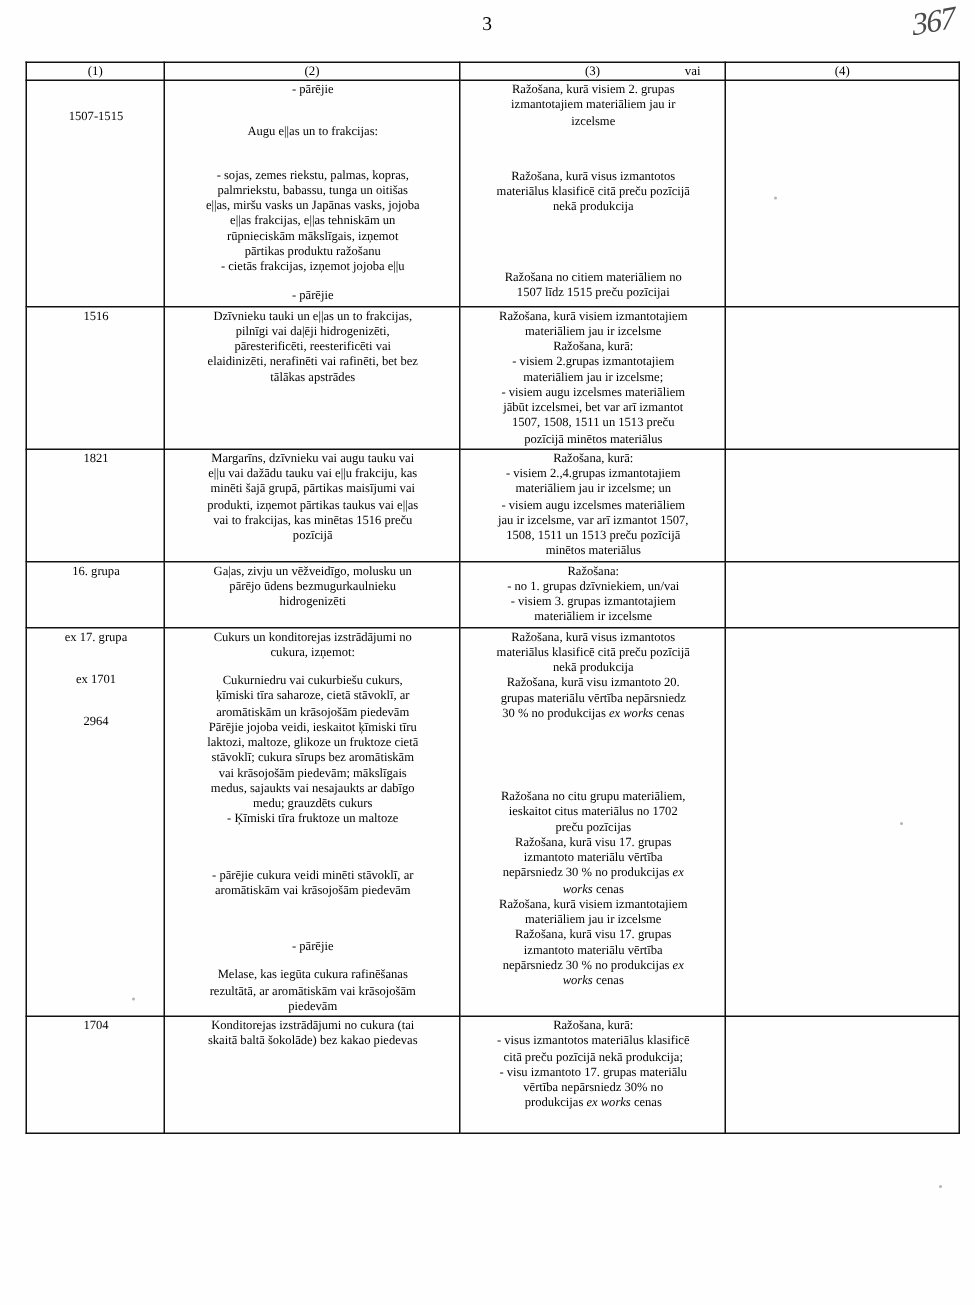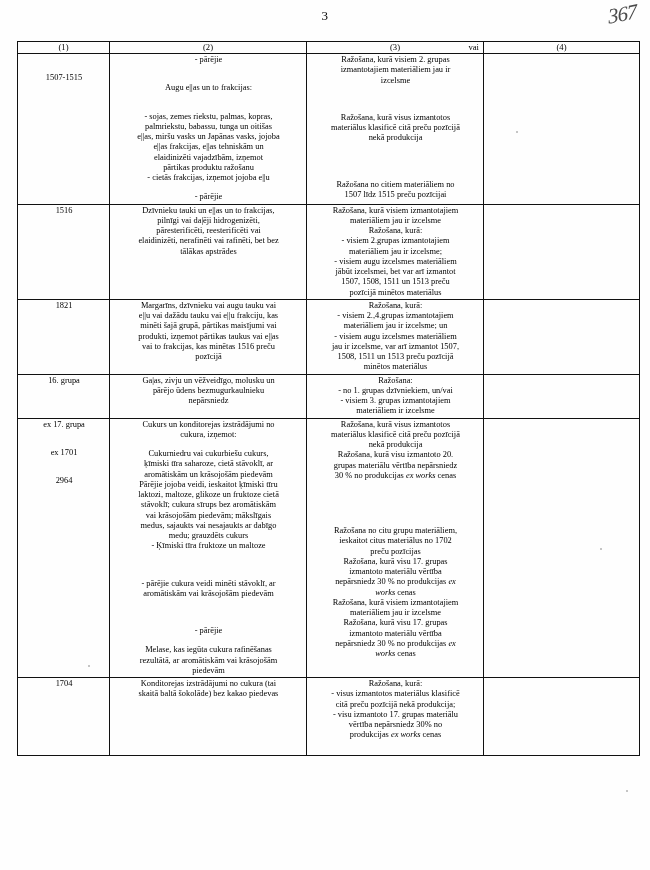--- a/index.html
+++ b/index.html
@@ -85,21 +85,21 @@
   .hdr3 {
     position: relative;
   }
   .hdr3 .lbl3 {
     position: absolute;
     left: 0; right: 0;
     text-align: center;
   }
   .hdr3 .lblvai {
     position: absolute;
-    right: 4px;
+    right: 16px;
   }
   .hdr4 { text-align: left; padding-left: 6px; }
 
   .code {
     padding-left: 5px;
     white-space: nowrap;
   }
 
   p.l {
     margin: 0;
@@ -172,21 +172,21 @@
         </td>
         <td>
           <p class="l">- pārējie</p>
           <p class="gap2"></p>
           <p class="l">Augu e||as un to frakcijas:</p>
           <p class="gap2"></p>
           <p class="l">- sojas, zemes riekstu, palmas, kopras,</p>
           <p class="l">palmriekstu, babassu, tunga un oitišas</p>
           <p class="l">e||as, miršu vasks un Japānas vasks, jojoba</p>
           <p class="l">e||as frakcijas, e||as tehniskām un</p>
-          <p class="l">elaidinizēti vajadzībām, izņemot</p>
+          <p class="l">rūpnieciskām mākslīgais, izņemot</p>
           <p class="l">pārtikas produktu ražošanu</p>
           <p class="l">- cietās frakcijas, izņemot jojoba e||u</p>
           <p class="gap"></p>
           <p class="l">- pārējie</p>
         </td>
         <td>
           <p class="l">Ražošana, kurā visiem 2. grupas</p>
           <p class="l">izmantotajiem materiāliem jau ir</p>
           <p class="l">izcelsme</p>
           <p class="gap3"></p>
@@ -249,21 +249,21 @@
         <td></td>
       </tr>
 
       <tr>
         <td class="code c1cell">
           <p class="l">16. grupa</p>
         </td>
         <td>
           <p class="l">Ga|as, zivju un vēžveidīgo, molusku un</p>
           <p class="l">pārējo ūdens bezmugurkaulnieku</p>
-          <p class="l">nepārsniedz</p>
+          <p class="l">hidrogenizēti</p>
         </td>
         <td>
           <p class="l">Ražošana:</p>
           <p class="l">- no 1. grupas dzīvniekiem, un/vai</p>
           <p class="l">-  visiem  3.  grupas  izmantotajiem</p>
           <p class="l">materiāliem ir izcelsme</p>
         </td>
         <td></td>
       </tr>
 

